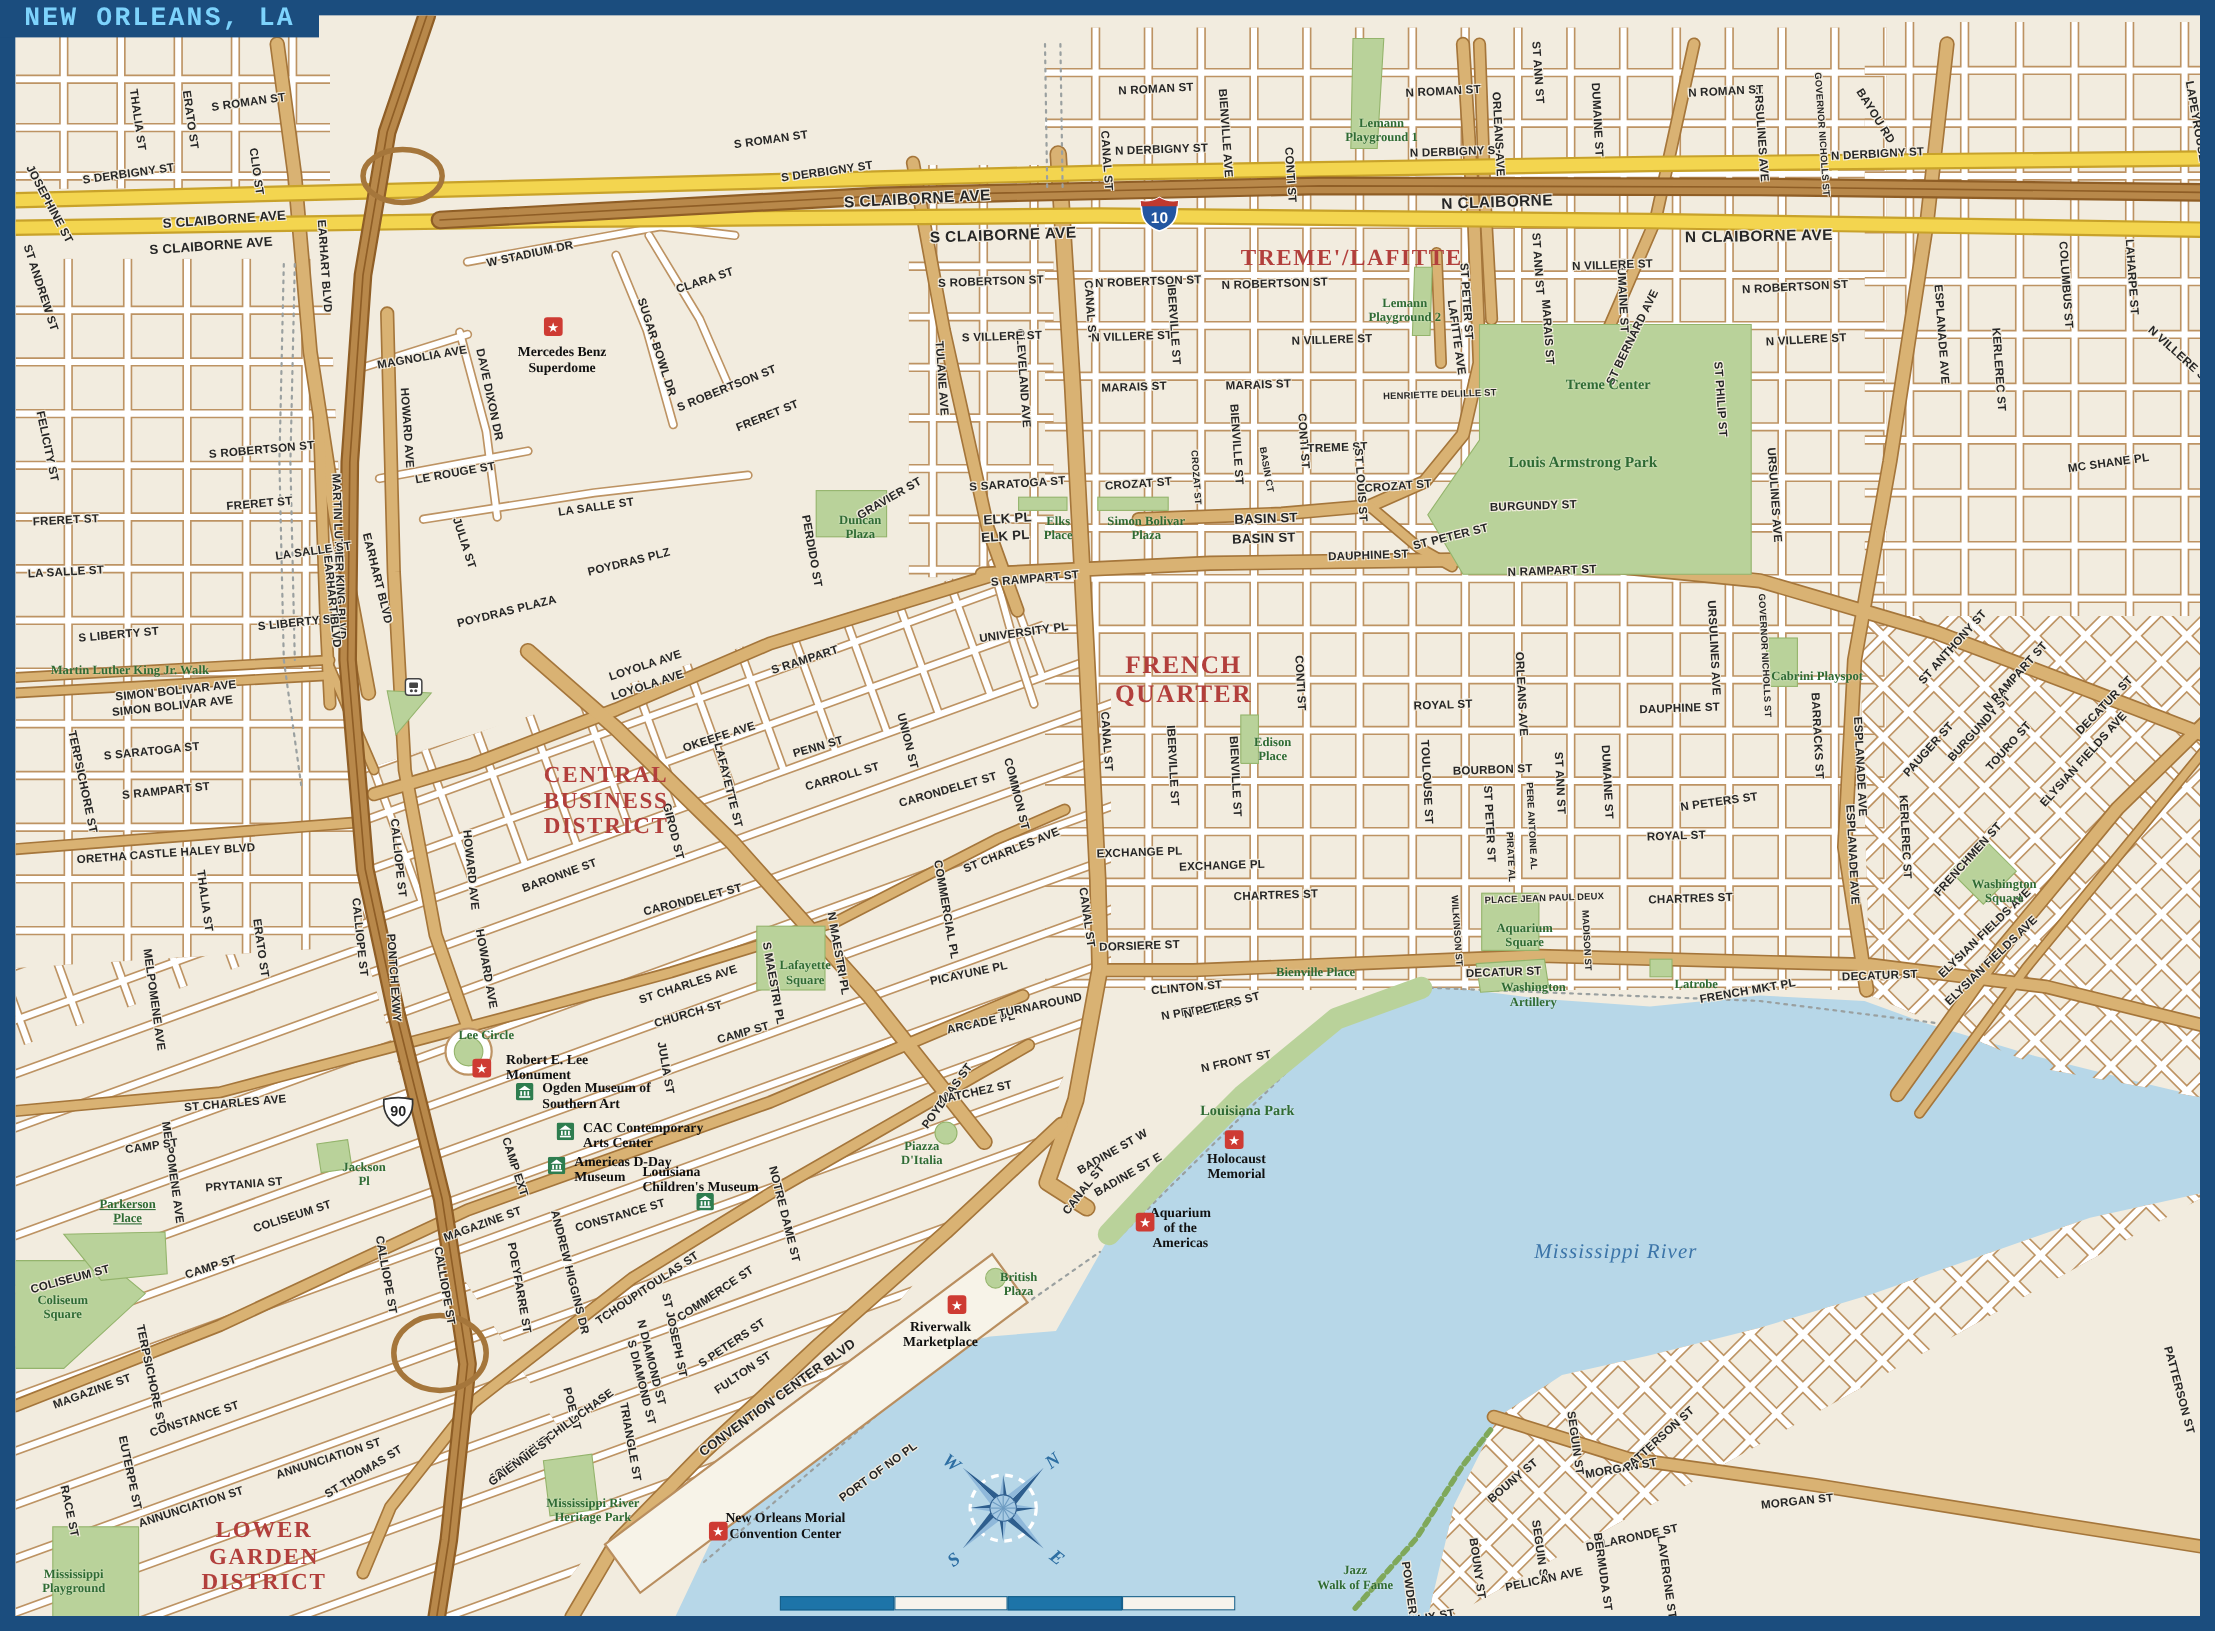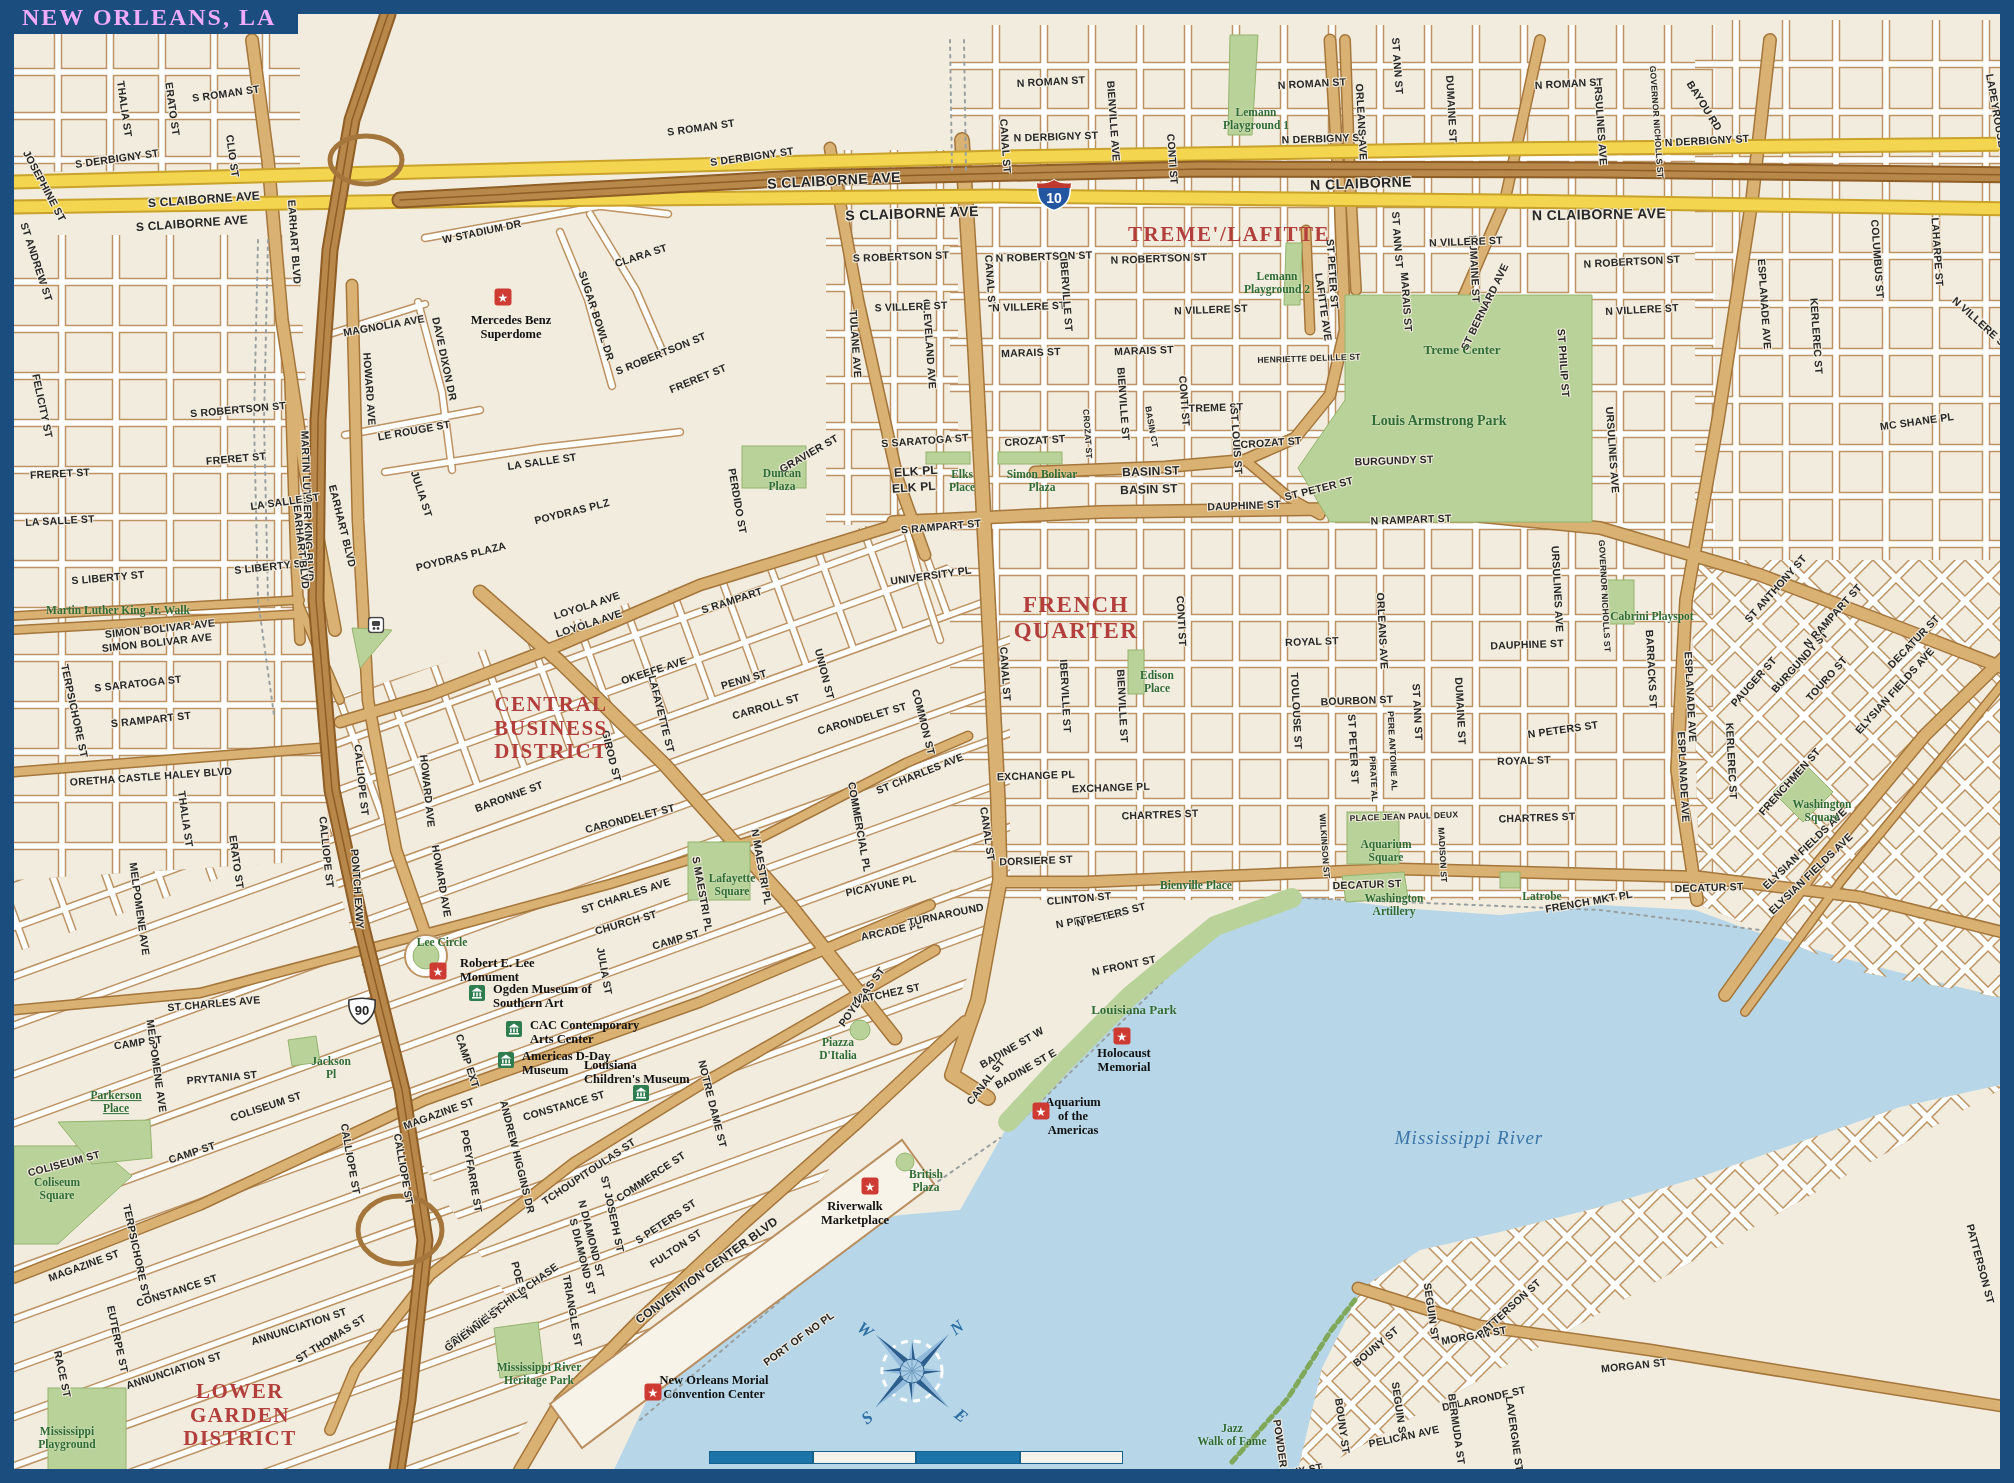--- a/index.html
+++ b/index.html
@@ -2,21 +2,21 @@
 <html><head>
 <meta charset="utf-8">
 <style>
   html,body{margin:0;padding:0;background:#444;}
   #frame{position:relative;width:2014px;height:1483px;background:#1B4D7E;overflow:hidden;
          font-family:"Liberation Sans",sans-serif;}
   #map{position:absolute;left:14px;top:14px;width:1986px;height:1455px;background:#F2ECDF;overflow:hidden;}
   #map-canvas{position:absolute;left:0;top:0;}
   #titlebar{position:absolute;left:0;top:0;height:34px;padding:0 22px;background:#1B4D7E;
             display:flex;align-items:center;z-index:50;}
-  #titlebar span{color:#f0abfc;font-family:Liberation Serif, serif;font-weight:bold;font-size:24px;letter-spacing:2px;}
+  #titlebar span{color:#7dd3fc;font-family:Liberation Mono, monospace;font-weight:bold;font-size:24px;letter-spacing:2px;}
   #labels{position:absolute;left:0;top:0;width:1986px;height:1455px;z-index:20;}
   .lbl{position:absolute;white-space:pre;transform:translate(-50%,-50%);line-height:1.12;}
   .street{font-size:10.5px;font-weight:bold;color:#262626;letter-spacing:.2px;
           text-shadow:-1px -1px 0 #f2ecdf,1px -1px 0 #f2ecdf,-1px 1px 0 #f2ecdf,1px 1px 0 #f2ecdf;}
   .street.s9{font-size:8.5px}.street.s12{font-size:12px}.street.s14{font-size:14px;letter-spacing:.4px}
   .park{font-family:"Liberation Serif",serif;font-weight:bold;color:#2F6B33;font-size:11.5px;text-align:center;
         text-shadow:0 0 2px rgba(255,255,255,.7);}
   .district{font-family:"Liberation Serif",serif;font-weight:bold;color:#B23F3C;text-align:center;letter-spacing:1.5px;}
   .poi{font-family:"Liberation Serif",serif;font-weight:bold;color:#111;font-size:12.5px;text-align:center;}
   .poi.left{text-align:left;transform:translate(0,-50%);}
@@ -978,21 +978,21 @@
 Pl</div>
         <div class="lbl park" style="left: 104px; top: 596px;">Martin Luther King Jr. Walk</div>
         <div class="lbl park" style="left: 43px; top: 1175px;">Coliseum
 Square</div>
         <div class="lbl park" style="left: 102px; top: 1088px; text-decoration: underline;">Parkerson
 Place</div>
         <div class="lbl park" style="left: 53px; top: 1424px;">Mississippi
 Playground</div>
         <div class="lbl park" style="left: 824px; top: 1035px;">Piazza
 D'Italia</div>
-        <div class="lbl park" style="left: 912px; top: 1154px; margin-top: 13px;">British
+        <div class="lbl park" style="left: 912px; top: 1154px;">British
 Plaza</div>
         <div class="lbl park" style="left: 525px; top: 1360px;">Mississippi River
 Heritage Park</div>
         <div class="lbl park" style="left: 1120px; top: 996px; font-size: 13px;">Louisiana Park</div>
         <div class="lbl park" style="left: 1218px; top: 1421px;">Jazz
 Walk of Fame</div>
         <div class="lbl district" style="left: 1215px; top: 221px; font-size: 21px;">TREME'/LAFITTE</div>
         <div class="lbl district" style="left: 1062px; top: 604px; font-size: 23px;">FRENCH
 QUARTER</div>
         <div class="lbl district" style="left: 537px; top: 714px; font-size: 21px;">CENTRAL

